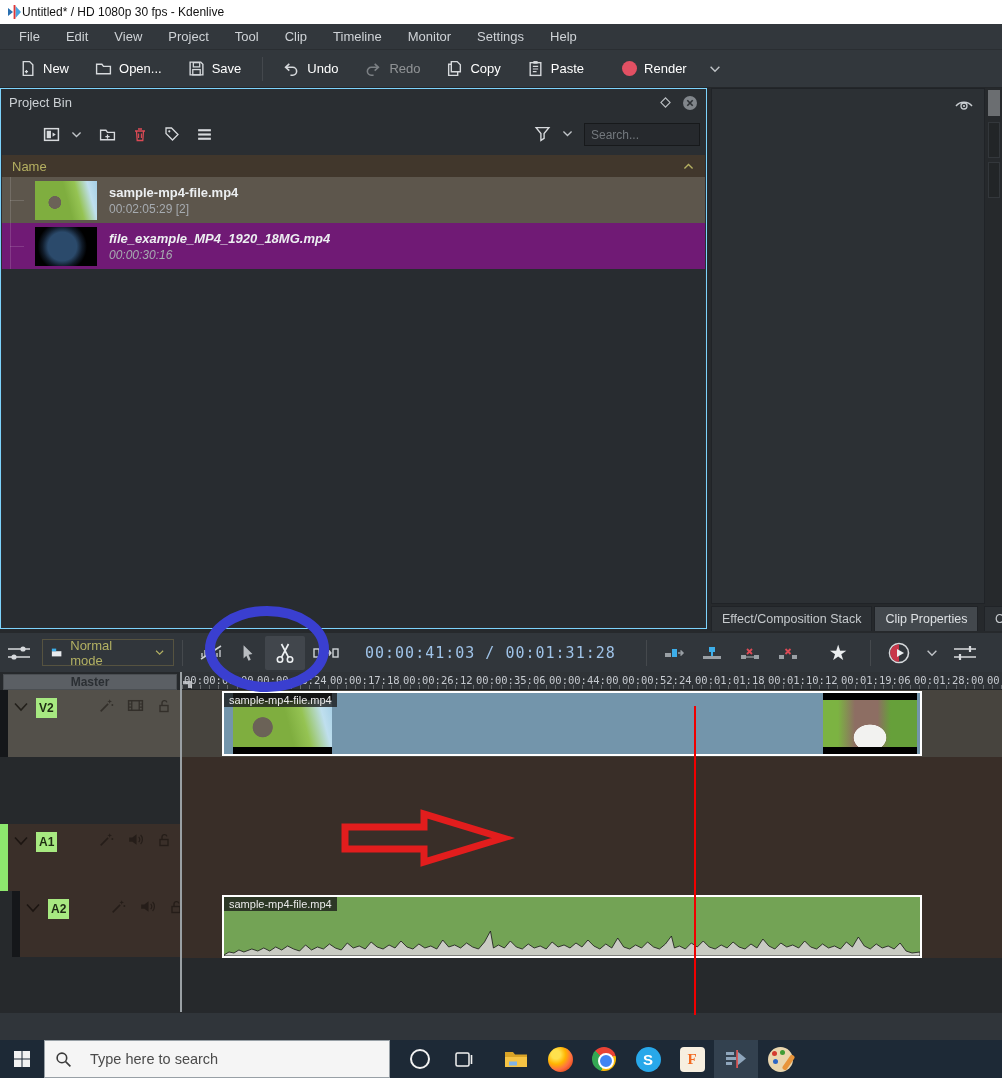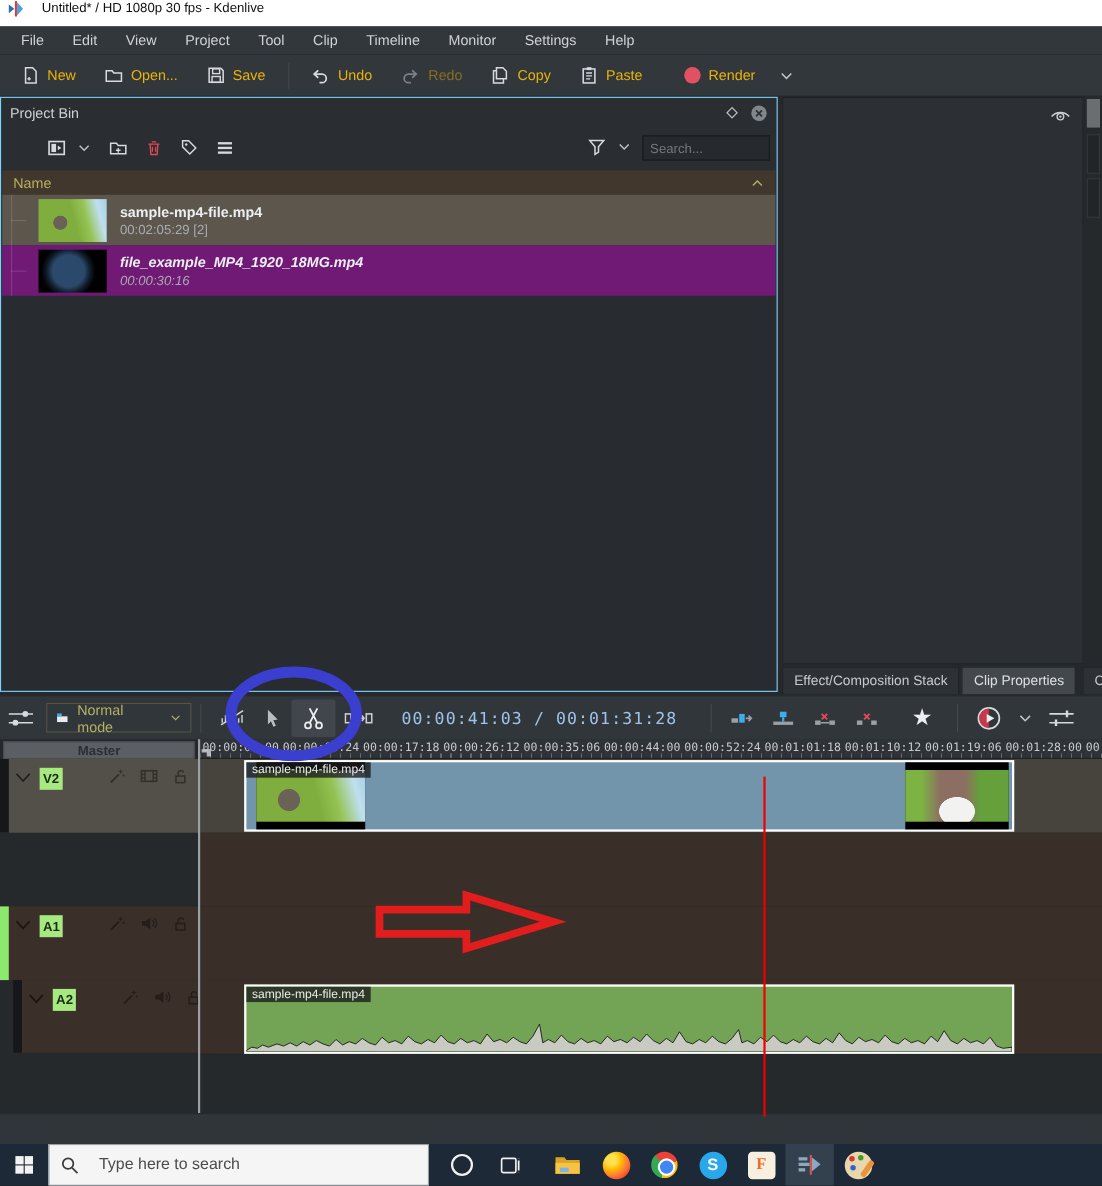--- a/index.html
+++ b/index.html
@@ -1,30 +1,30 @@
 <!DOCTYPE html>
 <html><head>
 <meta charset="utf-8">
 <style>
   * { margin:0; padding:0; box-sizing:border-box; }
   html,body { background:#000; }
   body { font-family:"Liberation Sans", sans-serif; }
   .screen { position:relative; width:1002px; height:1078px; overflow:hidden; background:#31363b; }
 
   
-  .titlebar { position:absolute; left:0; top:0; width:1002px; height:24px; background:#ffffff; display:flex; align-items:flex-start; padding-left:6px; gap:16px; }
+  .titlebar { position:absolute; left:0; top:0; width:1002px; height:24px; background:#ffffff; display:flex; align-items:center; padding-left:6px; gap:0; }
   .titlebar .wtitle { font-size:12px; color:#111; }
 
   
   .menubar { position:absolute; left:0; top:24px; width:1002px; height:26px; background:#32373c; display:flex; align-items:center; padding-left:6px; border-bottom:1px solid #2a2e32; }
   .menu-item { color:#cfd3d7; font-size:13px; padding:5px 13px; cursor:default; }
 
   
   .maintoolbar { position:absolute; left:0; top:50px; width:1002px; height:38px; background:#32373c; display:flex; align-items:center; padding-left:10px; border-bottom:1px solid #24272a; }
-  .tbtn { display:flex; align-items:center; gap:7px; color:#eab308; font-size:13px; padding:6px 9px; margin-right:8px; }
+  .tbtn { display:flex; align-items:center; gap:7px; color:#ffffff; font-size:13px; padding:6px 9px; margin-right:8px; }
   .tbtn svg { flex:none; }
   .tbtn.disabled { opacity:.45; }
   .tsep { width:1px; height:24px; background:#44484d; margin:0 10px 0 4px; }
   .render-dot { width:15px; height:15px; border-radius:50%; background:#e25063; }
 
   
   .workspace { position:absolute; left:0; top:88px; width:1002px; height:544px; background:#26292c; }
 
   .project-bin { position:absolute; left:0; top:0; width:707px; height:541px; background:#2a2e32; border:1px solid #7dd3fc; }
   .bin-header { height:27px; display:flex; align-items:center; padding:0 8px; }

